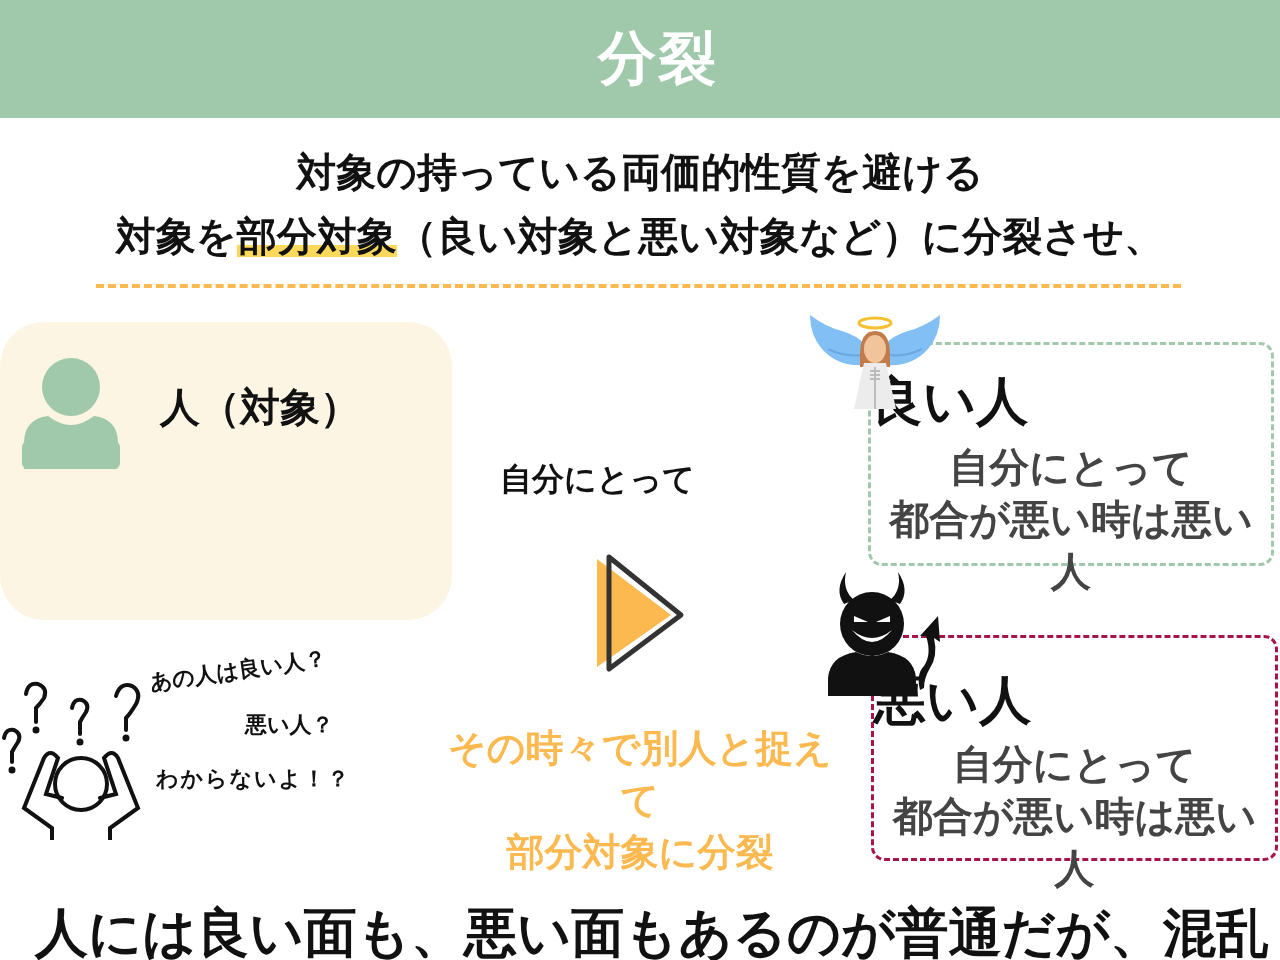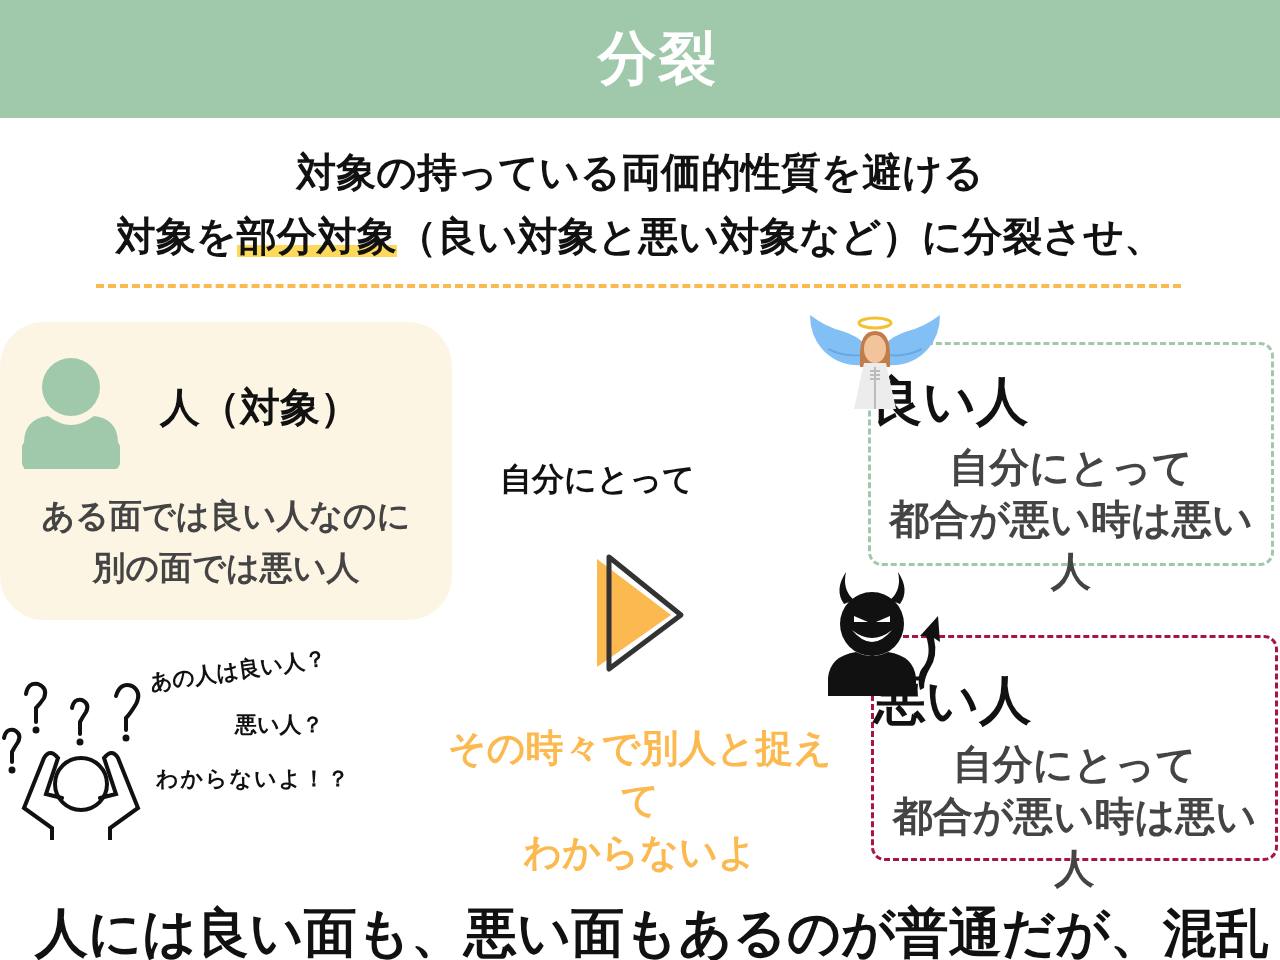--- a/index.html
+++ b/index.html
@@ -15,21 +15,21 @@
     .divider { position: absolute; left: 96px; top: 284px; width: 1085px; height: 0; border-top: 4px dashed #fbb950; }
 
     .person-card { position: absolute; left: 0; top: 322px; width: 452px; height: 298px; background: #fdf5e4; border-radius: 44px; }
     .person-icon { position: absolute; left: 20px; top: 35px; width: 102px; height: 112px; }
     .person-title { position: absolute; left: 160px; top: 58px; font-size: 40px; font-weight: bold; color: #111; }
     .person-desc { position: absolute; left: 0; top: 168px; width: 452px; text-align: center; font-size: 33px; font-weight: bold; line-height: 52px; color: #444; }
 
     .confused-figure { position: absolute; left: 0; top: 680px; width: 145px; height: 160px; }
     .bubble { position: absolute; font-size: 22px; font-weight: bold; color: #111; white-space: nowrap; }
     .b1 { left: 152px; top: 668px; transform: rotate(-8deg); transform-origin: left bottom; }
-    .b2 { left: 235px; top: 710px; }
+    .b2 { left: 245px; top: 710px; }
     .b3 { left: 148px; top: 764px; letter-spacing: 2px; margin-left: 8px; }
 
     .split-label { position: absolute; left: 500px; top: 458px; font-size: 32px; font-weight: bold; color: #111; }
     .arrow-icon { position: absolute; left: 595px; top: 553px; width: 92px; height: 120px; }
     .orange-note { position: absolute; left: 430px; top: 722px; width: 420px; text-align: center; font-size: 38px; font-weight: bold; line-height: 52px; color: #fbb950; }
 
     .good-box { position: absolute; left: 868px; top: 342px; width: 406px; height: 224px; border: 3px dashed #a0c8aa; border-radius: 14px; }
     .bad-box { position: absolute; left: 871px; top: 635px; width: 407px; height: 226px; border: 3px dashed #a8144a; border-radius: 14px; }
     .box-title { position: absolute; left: 0; width: 100%; font-size: 52px; font-weight: bold; color: #111; }
     .box-desc { position: absolute; left: 0; width: 100%; text-align: center; font-size: 40px; font-weight: bold; line-height: 52px; color: #444; }
@@ -57,24 +57,20 @@
 
 <div class="divider"></div>
 
 <div class="person-card">
   <svg class="person-icon" viewBox="0 0 102 112">
     <circle cx="51" cy="30" r="29" fill="#a0c8aa"></circle>
     <path d="M4 112 L4 86 Q4 62 28 59 Q40 68 51 68 Q62 68 74 59 Q98 62 98 86 L98 112 Q98 110 96 112 Z" fill="#a0c8aa"></path>
     <rect x="2" y="84" width="98" height="28" rx="6" fill="#a0c8aa"></rect>
   </svg>
   <div class="person-title">人（対象）</div>
-  <div class="person-desc">
-    <div>ある面では良い人なのに</div>
-    <div>別の面では悪い人</div>
-  </div>
 </div>
 
 <svg class="confused-figure" viewBox="0 0 145 160" fill="none" stroke="#111" stroke-width="4" stroke-linecap="round">
   <path d="M26 14 Q28 2 38 4 Q48 8 44 18 Q40 24 36 28 L36 42"></path>
   <circle cx="36" cy="50" r="1.5" fill="#111"></circle>
   <path d="M72 28 Q74 18 82 20 Q90 24 86 32 Q82 38 80 42 L80 54"></path>
   <circle cx="80" cy="62" r="1.5" fill="#111"></circle>
   <path d="M116 16 Q120 2 132 6 Q142 12 136 24 Q130 34 126 38 L126 50"></path>
   <circle cx="126" cy="58" r="1.5" fill="#111"></circle>
   <path d="M4 58 Q6 48 14 50 Q22 54 18 62 Q14 68 12 72 L12 82"></path>
@@ -87,21 +83,21 @@
 <div class="bubble b2">悪い人？</div>
 <div class="bubble b3">わからないよ！？</div>
 
 <div class="split-label">自分にとって</div>
 <svg class="arrow-icon" viewBox="0 0 92 120">
   <polygon points="2,6 76,62 2,114" fill="#fbb950"></polygon>
   <polygon points="14,4 86,62 14,116" fill="none" stroke="#333" stroke-width="5" stroke-linejoin="round"></polygon>
 </svg>
 <div class="orange-note">
   <div>その時々で別人と捉えて</div>
-  <div>わからないよ</div>
+  <div>部分対象に分裂</div>
 </div>
 
 <div class="good-box">
   <div class="box-title">良い人</div>
   <div class="box-desc">
     <div>自分にとって</div>
     <div>都合が悪い時は悪い人</div>
   </div>
 </div>
 

